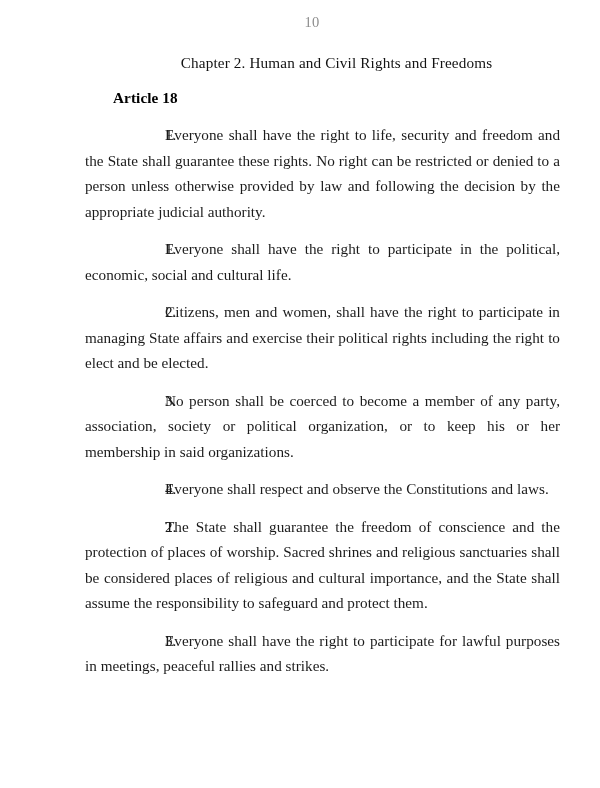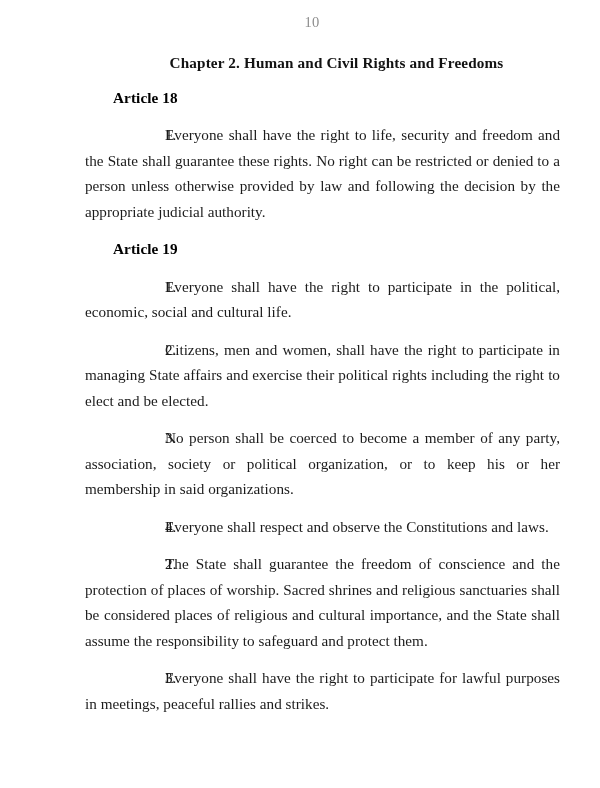--- a/index.html
+++ b/index.html
@@ -33,21 +33,21 @@
     letter-spacing: 0.3px;
   }
   .content {
     position: absolute;
     top: 50px;
     left: 73px;
     width: 499px;
   }
   .chapter-title {
     font-size: 15.2px;
-    font-weight: bold;
+    font-weight: normal;
     text-align: center;
     margin: 0 0 9px 0;
     padding-left: 28px;
     letter-spacing: 0.15px;
     line-height: 25.5px;
     color: #121212;
   }
   .article-heading {
     font-size: 15.2px;
     font-weight: bold;
@@ -82,21 +82,20 @@
 
   <div class="page-number">10</div>
 
   <div class="content">
 
     <div class="chapter-title">Chapter 2. Human and Civil Rights and Freedoms</div>
 
     <div class="article-heading">Article 18</div>
     <p class="para"><span class="num">1.</span><span>Everyone shall have the right to life, security and freedom and the State shall guarantee these rights. No right can be restricted or denied to a person unless otherwise provided by law and following the decision by the appropriate judicial authority.</span></p>
 
-    <div class="article-heading">Article 19</div>
     <p class="para"><span class="num">1.</span><span>Everyone shall have the right to participate in the political, economic, social and cultural life.</span></p>
     <p class="para"><span class="num">2.</span><span>Citizens, men and women, shall have the right to participate in managing State affairs and exercise their political rights including the right to elect and be elected.</span></p>
     <p class="para"><span class="num">3.</span><span>No person shall be coerced to become a member of any party, association, society or political organization, or to keep his or her membership in said organizations.</span></p>
     <p class="para"><span class="num">4.</span><span>Everyone shall respect and observe the Constitutions and laws.</span></p>
 
     <p class="para"><span class="num">2.</span><span>The State shall guarantee the freedom of conscience and the protection of places of worship. Sacred shrines and religious sanctuaries shall be considered places of religious and cultural importance, and the State shall assume the responsibility to safeguard and protect them.</span></p>
     <p class="para"><span class="num">3.</span><span>Everyone shall have the right to participate for lawful purposes in meetings, peaceful rallies and strikes.</span></p>
 
   </div>
 </div>

